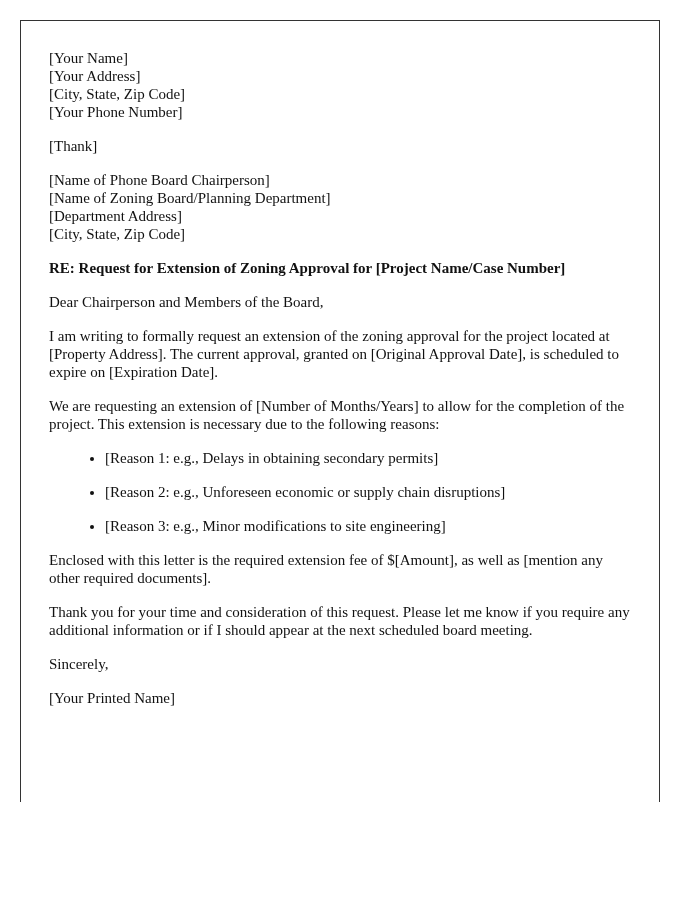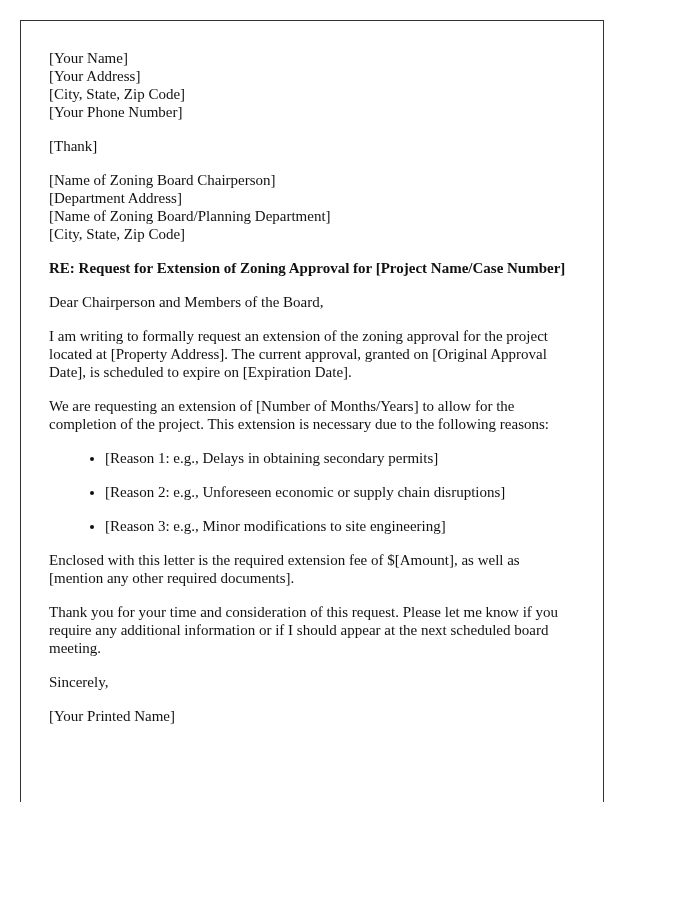--- a/index.html
+++ b/index.html
@@ -1,18 +1,18 @@
 <!DOCTYPE html>
 <html><head>
 <meta charset="utf-8">
 <style>
   html, body { margin: 0; padding: 0; background: #ffffff; }
   body { width: 700px; height: 900px; position: relative; overflow: hidden; }
   .page {
-    position: absolute; left: 20px; top: 20px; width: 584px; height: 782px;
+    position: absolute; left: 20px; top: 20px; width: 640px; height: 782px;
     border: 1px solid #333; border-bottom: none; box-sizing: border-box;
     padding: 28px 28px 0 28px;
     font-family: "Liberation Serif", serif; font-size: 15px; line-height: 18px; color: #111;
   }
   .block { margin: 0 0 16px 0; }
   .line { display: block; }
   p { margin: 0 0 16px 0; }
   .re { font-weight: bold; }
   ul { margin: 0 0 16px 0; padding-left: 40px; }
   li { margin: 16px; }
@@ -24,23 +24,23 @@
   <div class="block">
     <span class="line">[Your Name]</span>
     <span class="line">[Your Address]</span>
     <span class="line">[City, State, Zip Code]</span>
     <span class="line">[Your Phone Number]</span>
   </div>
 
   <p>[Thank]</p>
 
   <div class="block">
-    <span class="line">[Name of Zoning Board Chairperson]</span>
+    <span class="line">[Name of Phone Board Chairperson]</span>
+    <span class="line">[Name of Zoning Board/Planning Department]</span>
     <span class="line">[Department Address]</span>
-    <span class="line">[Name of Zoning Board/Planning Department]</span>
     <span class="line">[City, State, Zip Code]</span>
   </div>
 
   <p class="re">RE: Request for Extension of Zoning Approval for [Project Name/Case Number]</p>
   <p>Dear Chairperson and Members of the Board,</p>
   <p>I am writing to formally request an extension of the zoning approval for the project located at [Property Address]. The current approval, granted on [Original Approval Date], is scheduled to expire on [Expiration Date].</p>
   <p>We are requesting an extension of [Number of Months/Years] to allow for the completion of the project. This extension is necessary due to the following reasons:</p>
 
   <ul>
     <li>[Reason 1: e.g., Delays in obtaining secondary permits]</li>

